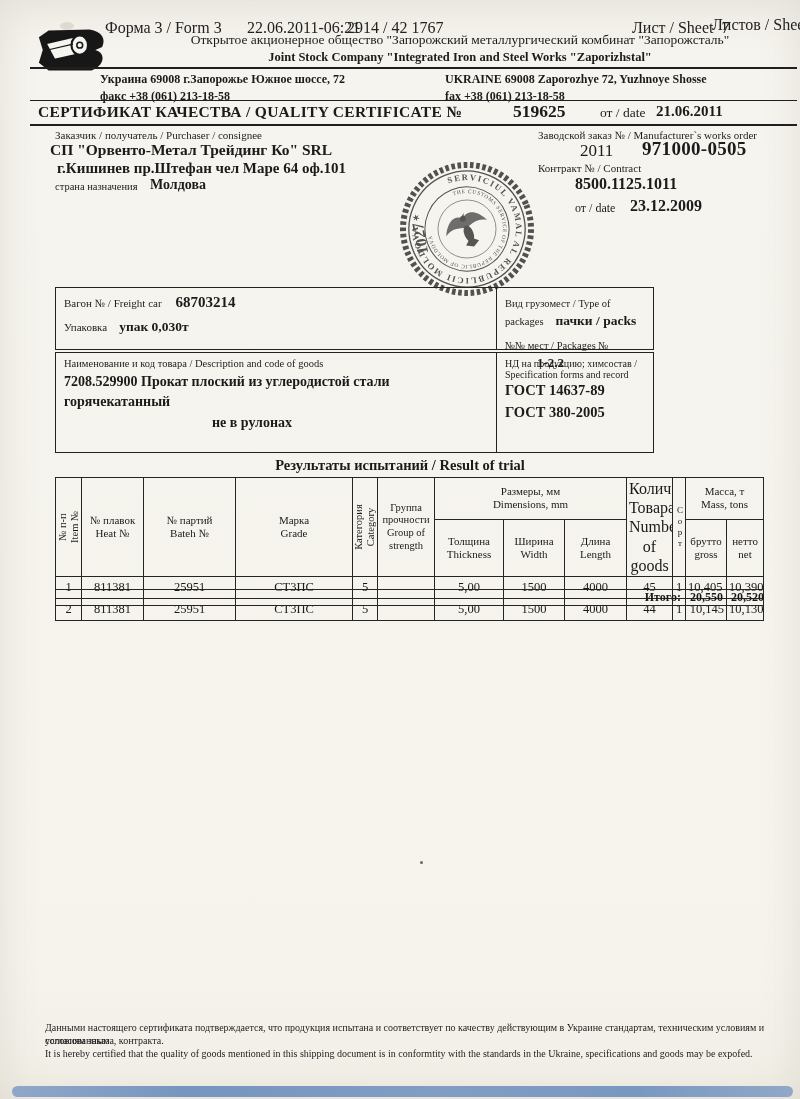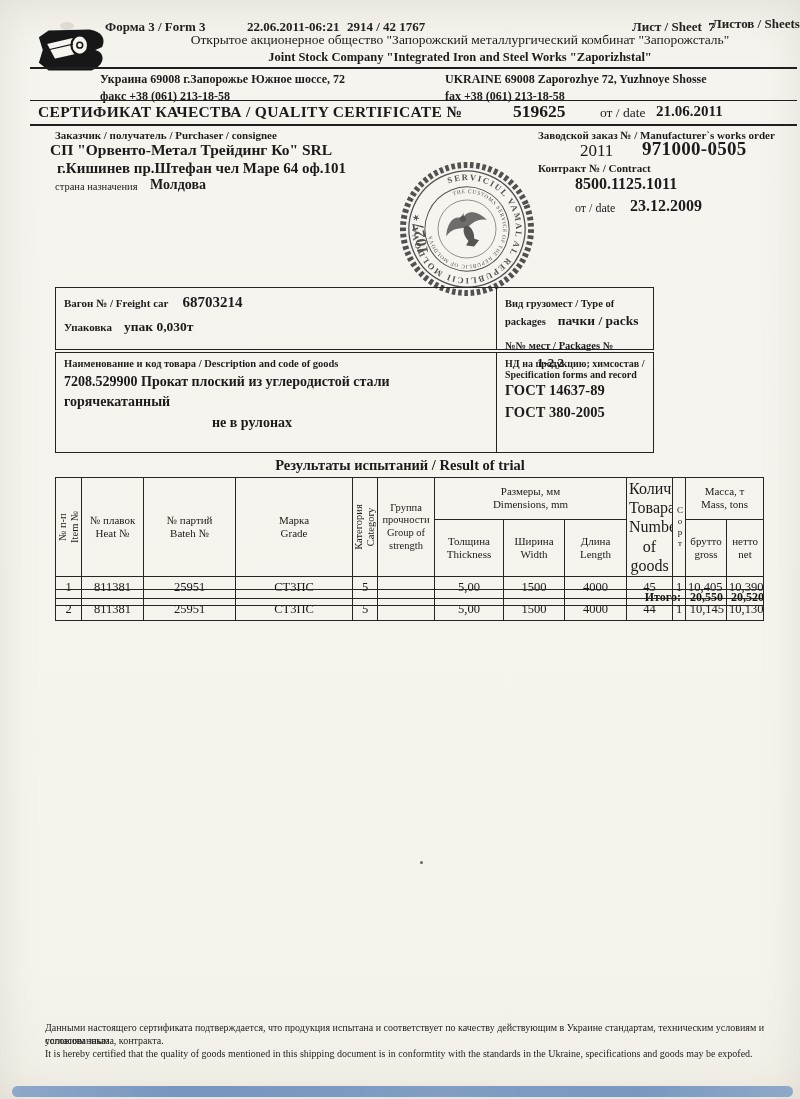--- a/index.html
+++ b/index.html
@@ -3,31 +3,31 @@
 <meta charset="utf-8">
 <style>
   html,body{margin:0;padding:0;}
   body{background:#e8e6e0;font-family:"Liberation Serif", serif;}
   .page{position:relative;width:800px;height:1099px;margin:0 auto;overflow:hidden;
         background:linear-gradient(180deg,#f2f0e9 0%,#f6f4ee 6%,#f5f3ec 88%,#f1eee6 100%);
         color:#1b1b1b;box-shadow:inset 0 0 40px rgba(120,115,100,.15);}
   .abs{position:absolute;}
   .pre{white-space:pre-line;}
   
-  .hsmall{font-size:13px;color:#222;font-weight:bold;}
+  .hsmall{font-size:16px;color:#222;}
   .company-ru{top:32px;left:140px;right:20px;text-align:center;font-weight:normal;font-size:13.5px;}
   .company-en{top:50px;left:140px;right:20px;text-align:center;font-weight:bold;font-size:12.5px;}
   .rule{background:#1f1f1f;}
   .addr{font-size:12px;font-weight:bold;}
   .cert-title{top:103px;left:38px;font-size:15.5px;font-weight:bold;letter-spacing:.3px;}
   .cert-number{top:101px;left:513px;font-size:17.5px;font-weight:bold;}
   .cert-date-label{top:105px;left:600px;font-size:13.5px;}
   .cert-date{top:103px;left:656px;font-size:15px;font-weight:bold;}
   
-  .lab{font-size:11px;color:#1d1d1d;font-weight:bold;}
+  .lab{font-size:11px;color:#1d1d1d;}
   .purch-label{top:129px;left:55px;}
   .purch-name{top:141px;left:50px;font-size:15.5px;font-weight:bold;}
   .purch-addr{top:160px;left:57px;font-size:15px;font-weight:bold;}
   .country-label{top:181px;left:55px;font-size:10.5px;}
   .country{top:177px;left:150px;font-size:14px;font-weight:bold;}
   .works-label{top:129px;left:538px;}
   .works-year{top:141px;left:580px;font-size:17px;}
   .works-num{top:138px;left:642px;font-size:19px;font-weight:bold;letter-spacing:.3px;}
   .contract-label{top:162px;left:538px;}
   .contract-num{top:175px;left:575px;font-size:16px;font-weight:bold;}

